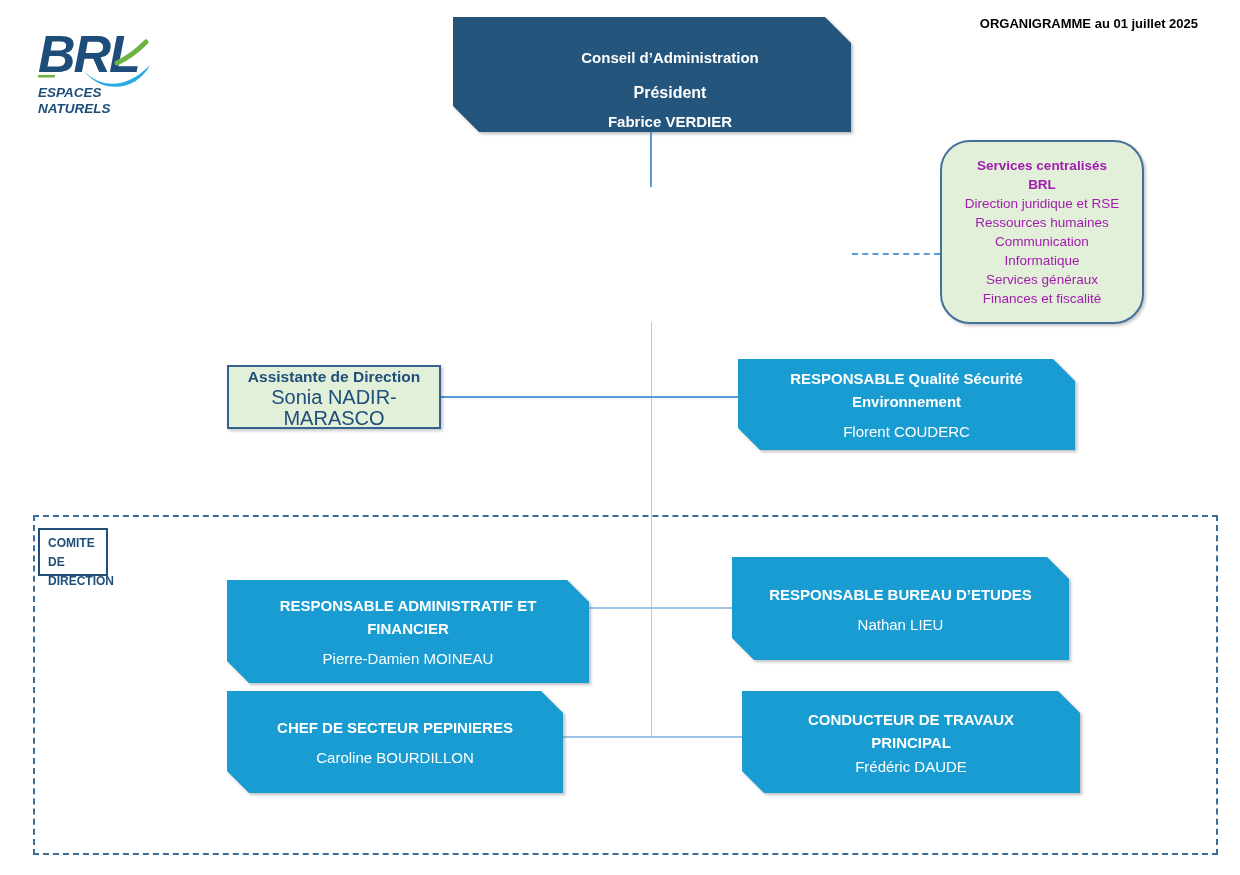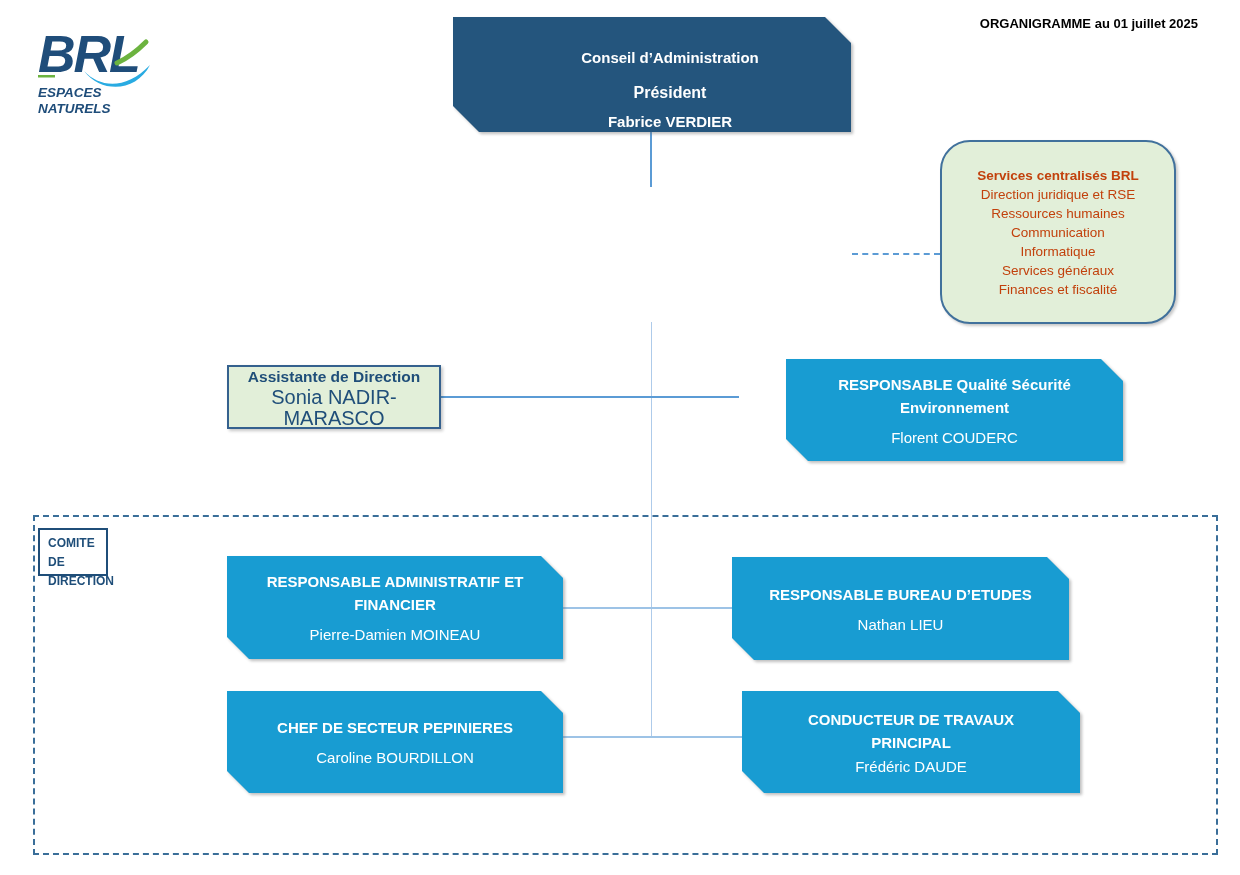--- a/index.html
+++ b/index.html
@@ -46,41 +46,41 @@
   .snip.dark {
     background:#24557D;
     clip-path:polygon(0 0, calc(100% - 26px) 0, 100% 26px, 100% 100%, 26px 100%, 0 calc(100% - 26px));
   }
   .snip.cyan {
     background:#189CD2;
     clip-path:polygon(0 0, calc(100% - 22px) 0, 100% 22px, 100% 100%, 22px 100%, 0 calc(100% - 22px));
   }
   .node-conseil   { left:453px; top:17px;  width:398px; height:115px; }
   .node-directeur { left:453px; top:187px; width:399px; height:135px; }
-  .node-qse       { left:738px; top:359px; width:337px; height:102px;margin-left:48px; }
-  .node-raf       { left:227px; top:556px; width:336px; height:103px; }
+  .node-qse       { left:738px; top:359px; width:337px; height:91px; }
+  .node-raf       { left:227px; top:580px; width:362px; height:103px; }
   .node-bureau    { left:732px; top:557px; width:337px; height:103px; }
   .node-pepinieres{ left:227px; top:691px; width:336px; height:102px; }
   .node-travaux   { left:742px; top:691px; width:338px; height:102px; }
 
   .snip .box-title { font-weight:bold; font-size:15px; line-height:23px; padding:0 20px; }
   .snip .box-name  { font-size:15px; line-height:21px; margin-top:8px; }
   .snip.dark .box-title, .snip.dark .box-name, .snip.dark .box-role { font-weight:bold; line-height:21px; }
   .snip.dark.conseil { justify-content:center; padding-top:30px;padding-left:36px; }
   .conseil .spacer { height:21px; }
   .node-travaux .box-title { padding:0 45px; }
   .node-travaux .box-name  { margin-top:2px; }
 
   
   .services {
-    position:absolute; left:940px; top:140px; width:236px; height:184px;
+    position:absolute; left:940px; top:140px; width:204px; height:184px;
     background:#E2EFD9; border:2.5px solid #41719C; border-radius:30px;
     box-sizing:border-box; box-shadow:2px 2px 3px rgba(0,0,0,0.22);
     display:flex; flex-direction:column; align-items:center; justify-content:center;
-    color:#c2410c; text-align:center; padding:0 22px;
+    color:#a21caf; text-align:center; padding:0 22px;
   }
   .services .services-title { font-weight:bold; font-size:13.5px; line-height:19px; }
   .services .services-item  { font-size:13.5px; line-height:19px; }
   .assistante {
     position:absolute; left:227px; top:365px; width:214px; height:64px;
     background:#E2EFD9; border:2.5px solid #35618E; box-sizing:border-box;
     box-shadow:2px 2px 3px rgba(0,0,0,0.22);
     display:flex; flex-direction:column; align-items:center; justify-content:center;
     color:#1F4E79; text-align:center;
   }

